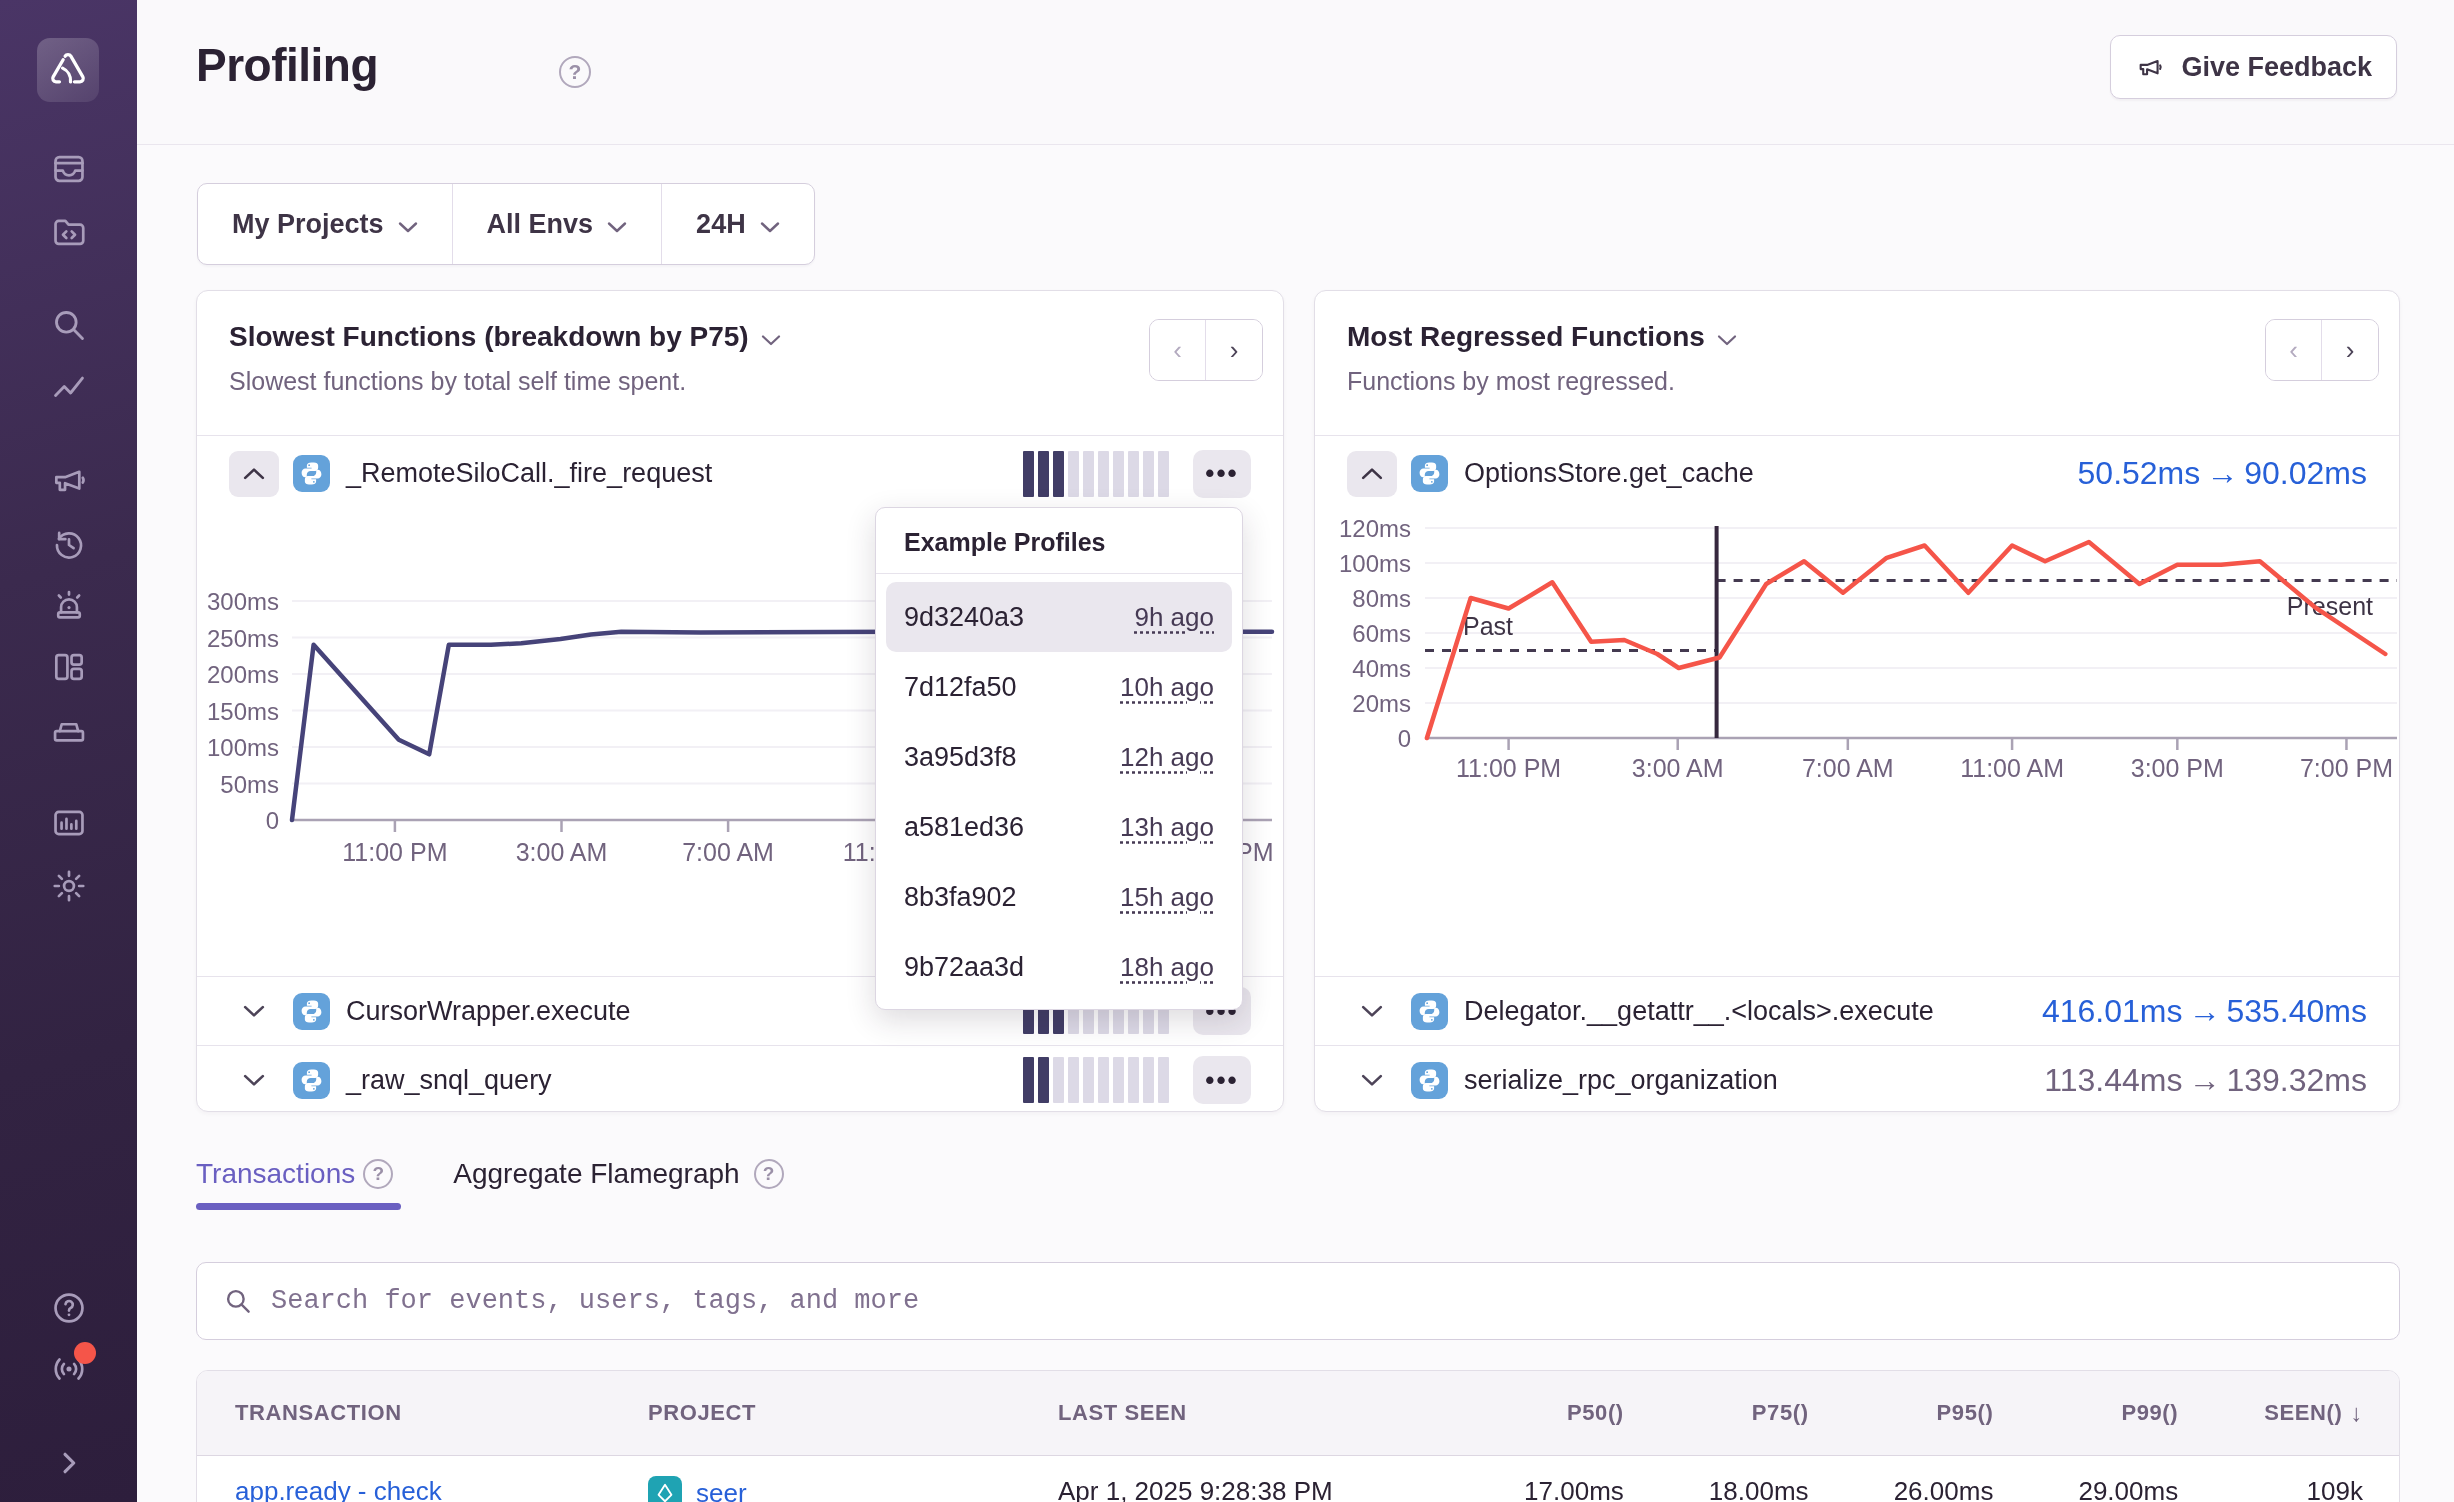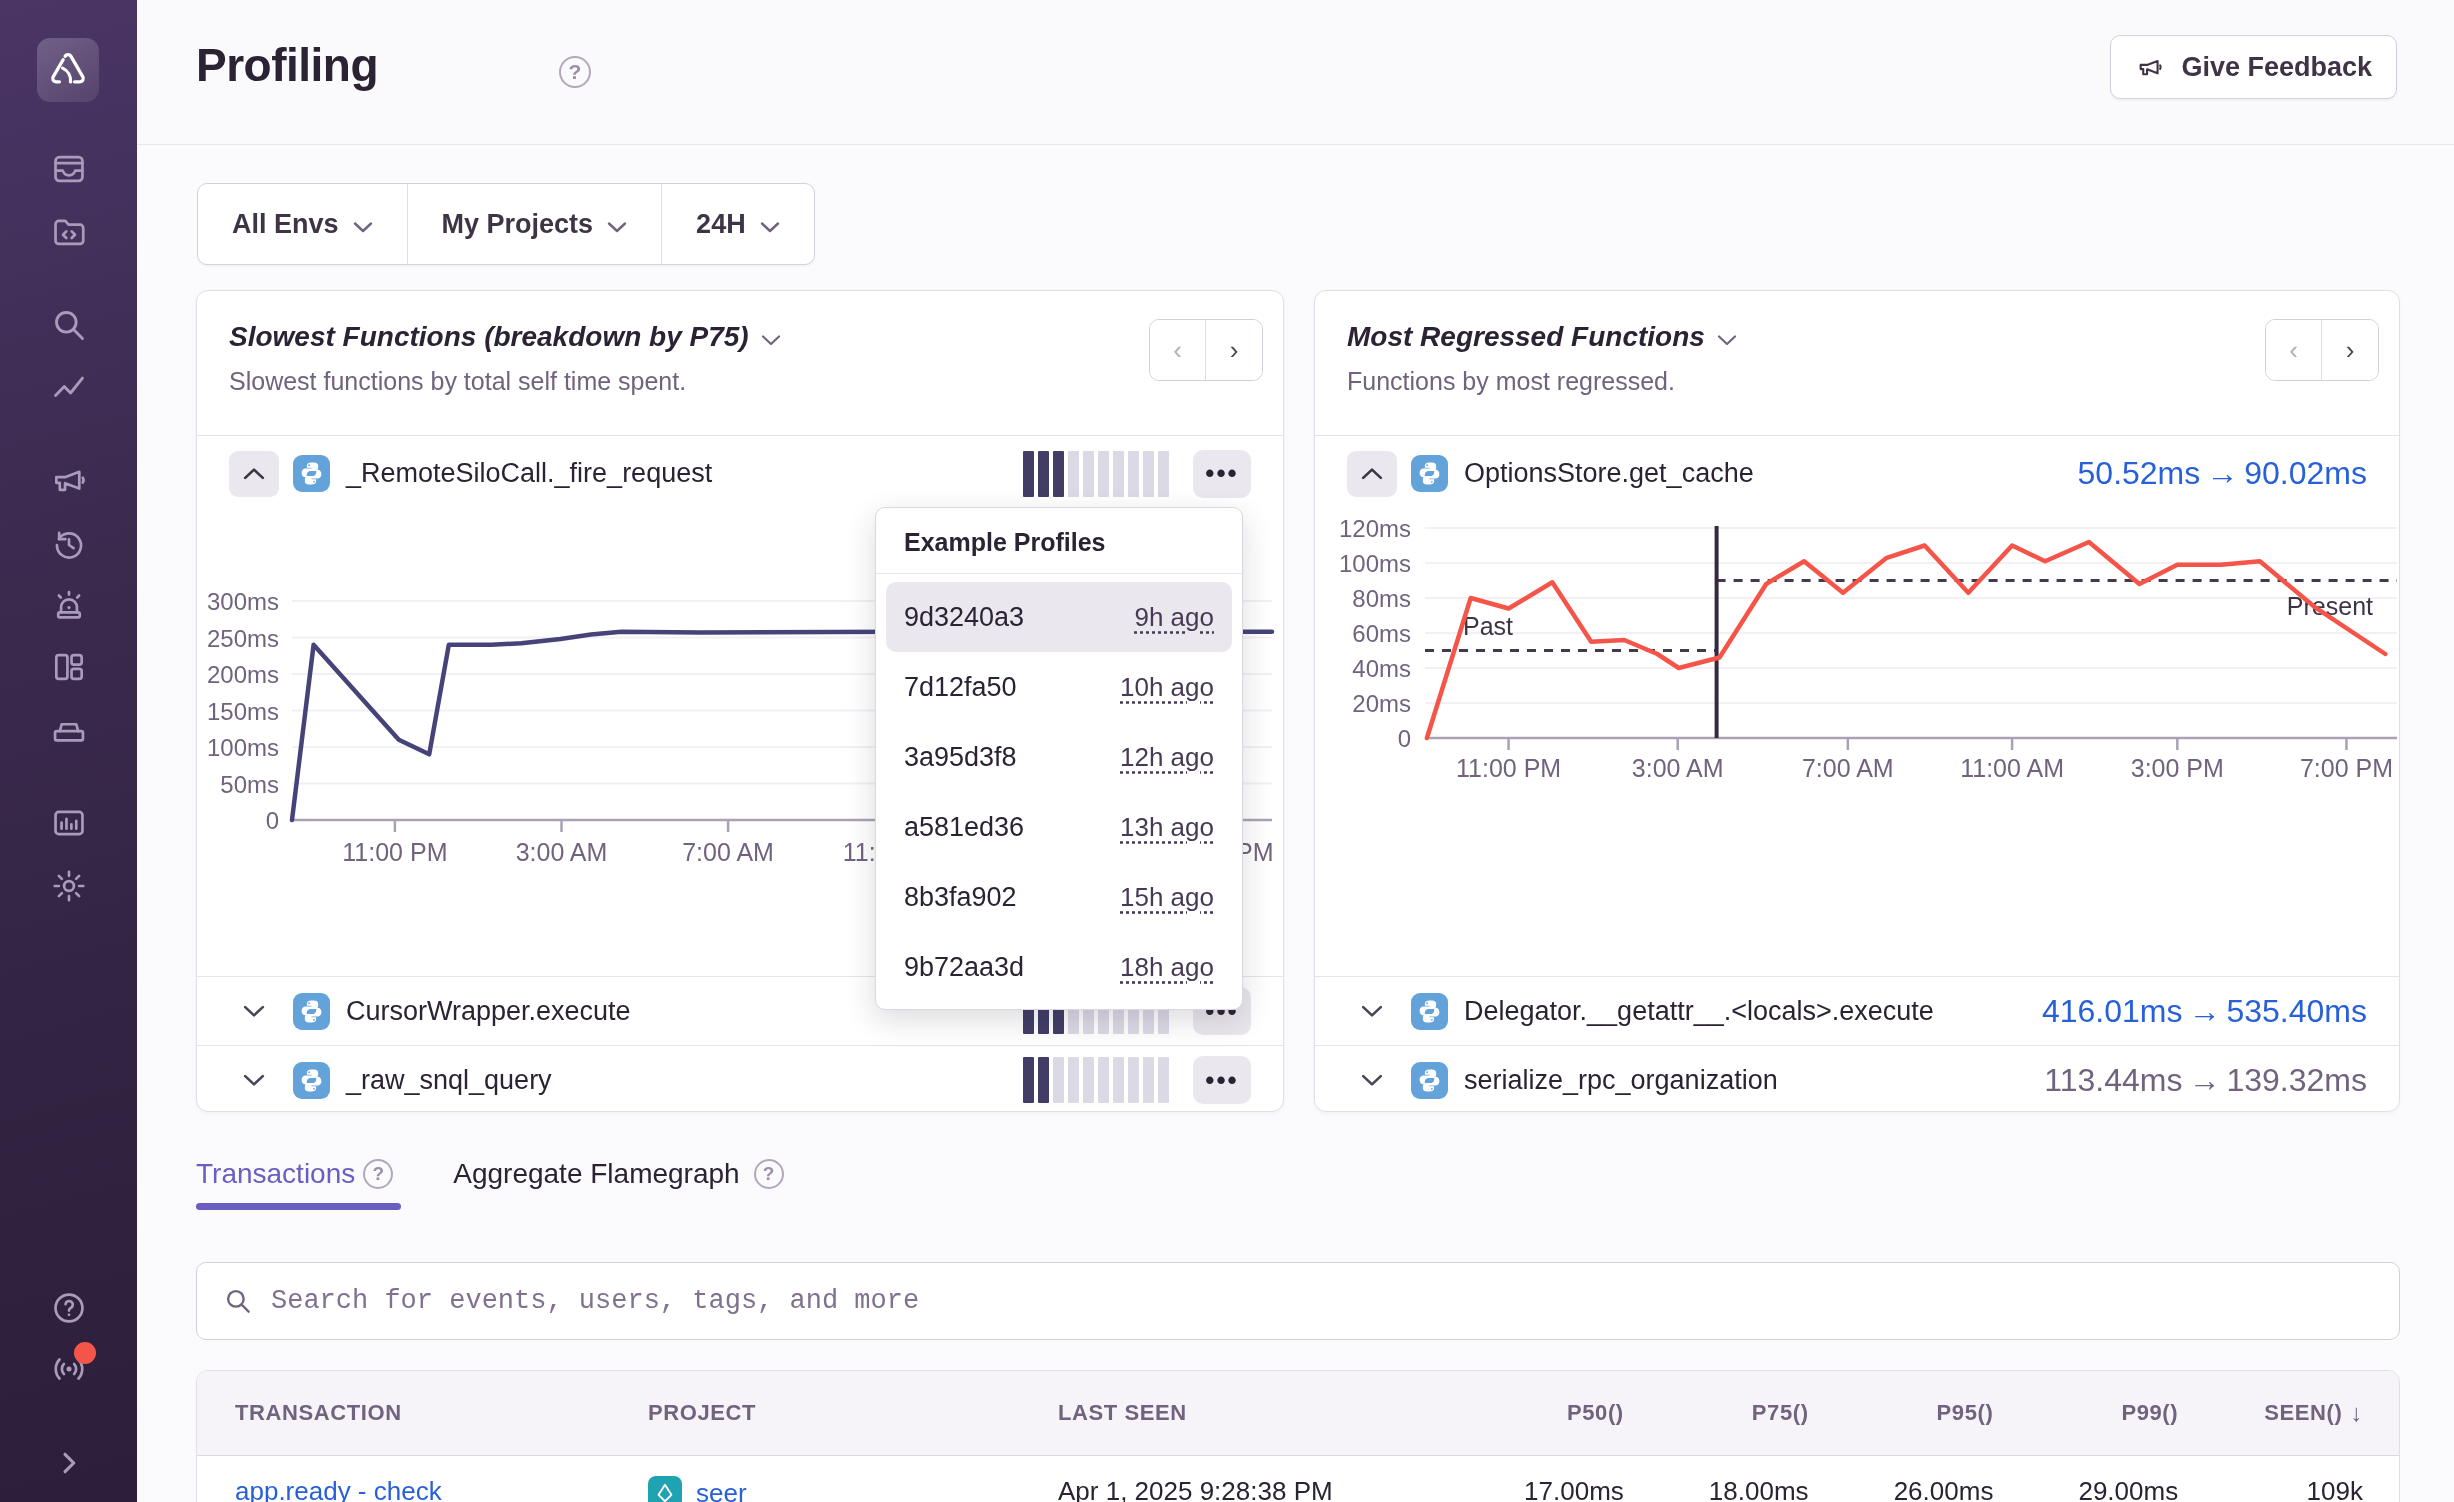--- a/index.html
+++ b/index.html
@@ -33,21 +33,21 @@
   .filter-seg { display:flex; align-items:center; gap:14px; padding:0 34px; font-size:27px; font-weight:700; color:#3e3446; cursor:pointer; }
   .filter-seg + .filter-seg { border-left:1px solid #e3ddea; }
   .chev svg { width:20px; height:12px; color:#71637e; }
 
   
   .panel { position:absolute; top:290px; height:822px; background:#fff; border:1px solid #e2dee7; border-radius:12px;
     box-shadow:0 2px 4px rgba(43,34,51,.04); }
   .panel.left { left:59px; width:1088px; }
   .panel.right { left:1177px; width:1086px; }
   .panel-head { position:relative; height:145px; border-bottom:1px solid #e7e3ec; padding:30px 32px 0 32px; }
-  .panel-title { font-size:28px; font-weight:700; color:#2b2233; display:flex; align-items:center; gap:12px; cursor:pointer;font-style:italic; }
+  .panel-title { font-size:28px; font-weight:700; color:#2b2233; display:flex; align-items:center; gap:12px; cursor:pointer; }
   .panel-sub { margin-top:14px; font-size:25px; color:#71637e; }
   .pager { position:absolute; right:20px; top:28px; display:flex; border:1px solid #d5cedd; border-radius:10px; overflow:hidden; background:#fff; }
   .pager button { width:56px; height:60px; background:#fff; border:none; font-size:26px; cursor:pointer; }
   .pager button:first-child { border-right:1px solid #e3ddea; color:#b3aabf; }
   .pager button:last-child { color:#4d4458; }
 
   .fn-row { position:relative; height:75px; display:flex; align-items:center; padding:0 32px; }
   .fn-row.bordered { border-top:1px solid #e7e3ec; height:69px; }
   .collapse-btn { width:50px; height:46px; border:none; border-radius:9px; background:#eae7ee; color:#3e3446; cursor:pointer;
     display:flex; align-items:center; justify-content:center; margin-right:14px; }
@@ -228,27 +228,27 @@
         <svg width="30" height="28" viewBox="0 0 24 24" fill="none" stroke="#3e3446" stroke-width="1.8" stroke-linecap="round" stroke-linejoin="round">
           <path d="M4 10.2v3.6h2.2v4.4h3.3v-4.2l9 3.4V6.8l-9 3.4z"></path>
             <path d="M20.7 10.6a2.8 2.8 0 0 1 0 3"></path>
         </svg>
         <span>Give Feedback</span>
       </button>
     </div>
 
     <div class="filterbar">
       <div class="filter-seg">
+        <span>My Projects</span>
+        <span class="chev"><svg viewBox="0 0 20 12" fill="none" stroke="currentColor" stroke-width="2.4" stroke-linecap="round" stroke-linejoin="round">
+              <path d="M2 2.5 10 10l8-7.5"></path>
+            </svg></span>
+      </div>
+      <div class="filter-seg">
         <span>All Envs</span>
-        <span class="chev"><svg viewBox="0 0 20 12" fill="none" stroke="currentColor" stroke-width="2.4" stroke-linecap="round" stroke-linejoin="round">
-              <path d="M2 2.5 10 10l8-7.5"></path>
-            </svg></span>
-      </div>
-      <div class="filter-seg">
-        <span>My Projects</span>
         <span class="chev"><svg viewBox="0 0 20 12" fill="none" stroke="currentColor" stroke-width="2.4" stroke-linecap="round" stroke-linejoin="round">
               <path d="M2 2.5 10 10l8-7.5"></path>
             </svg></span>
       </div>
       <div class="filter-seg">
         <span>24H</span>
         <span class="chev"><svg viewBox="0 0 20 12" fill="none" stroke="currentColor" stroke-width="2.4" stroke-linecap="round" stroke-linejoin="round">
               <path d="M2 2.5 10 10l8-7.5"></path>
             </svg></span>
       </div>

